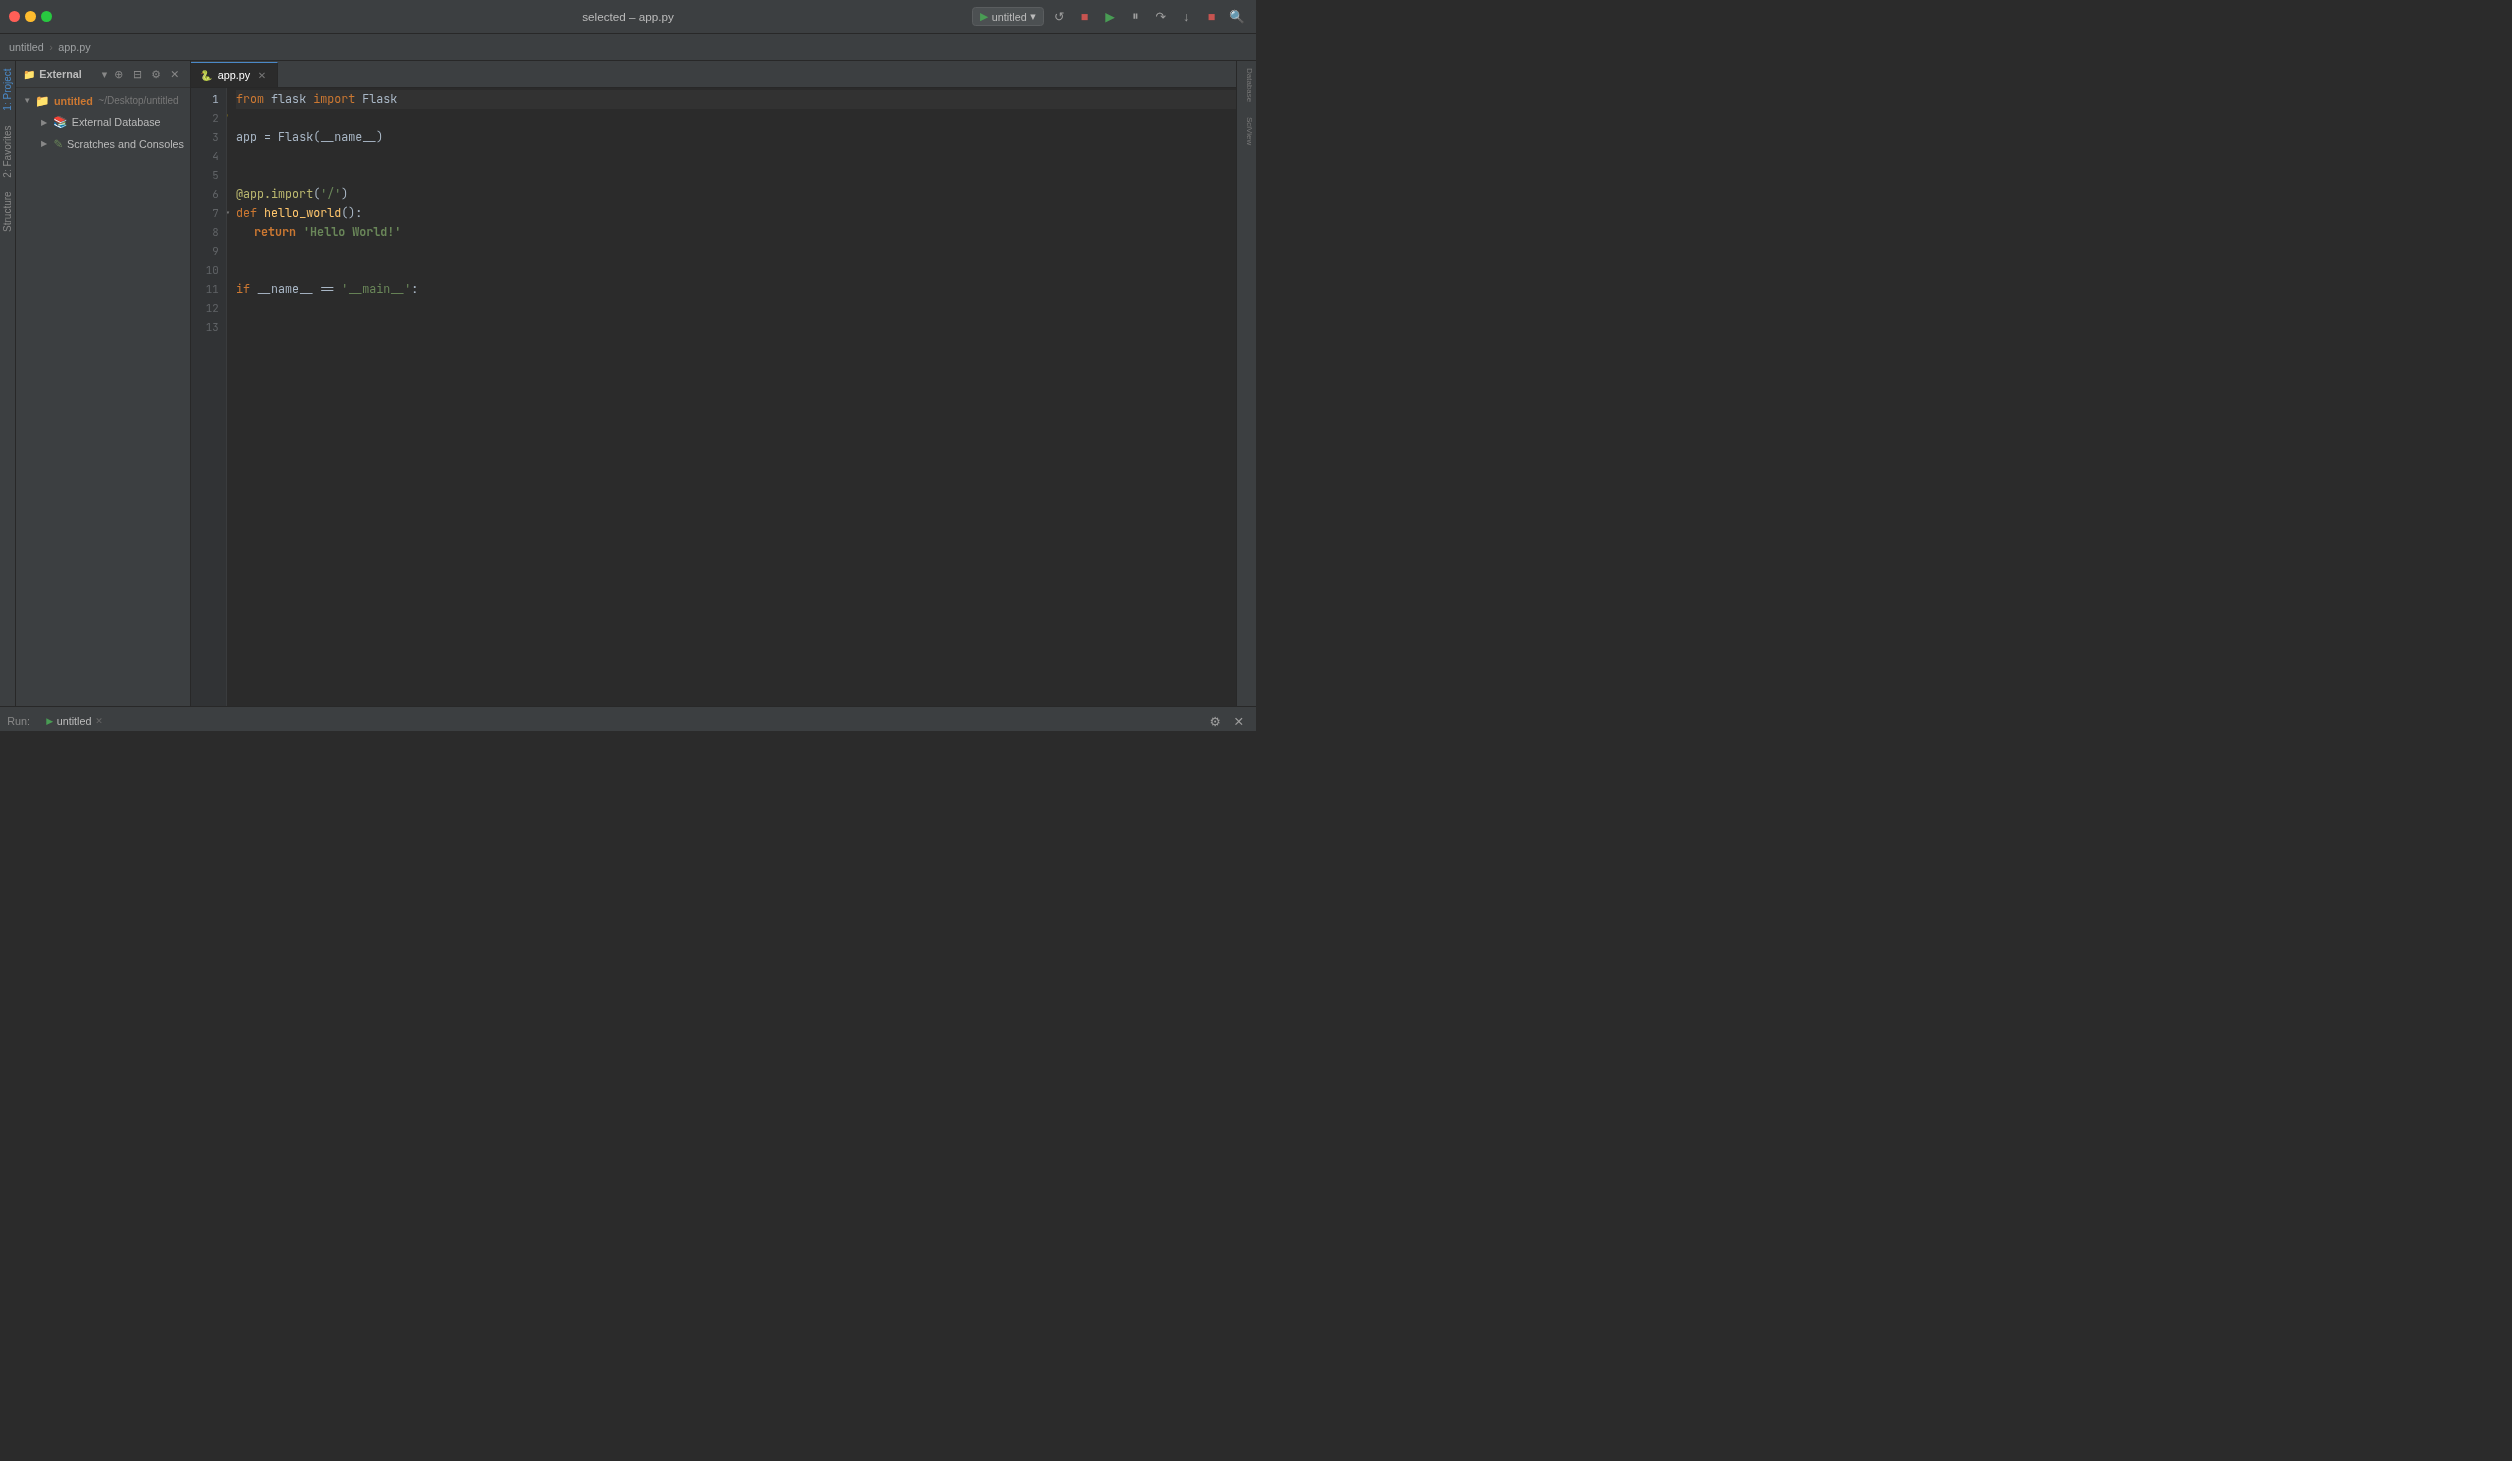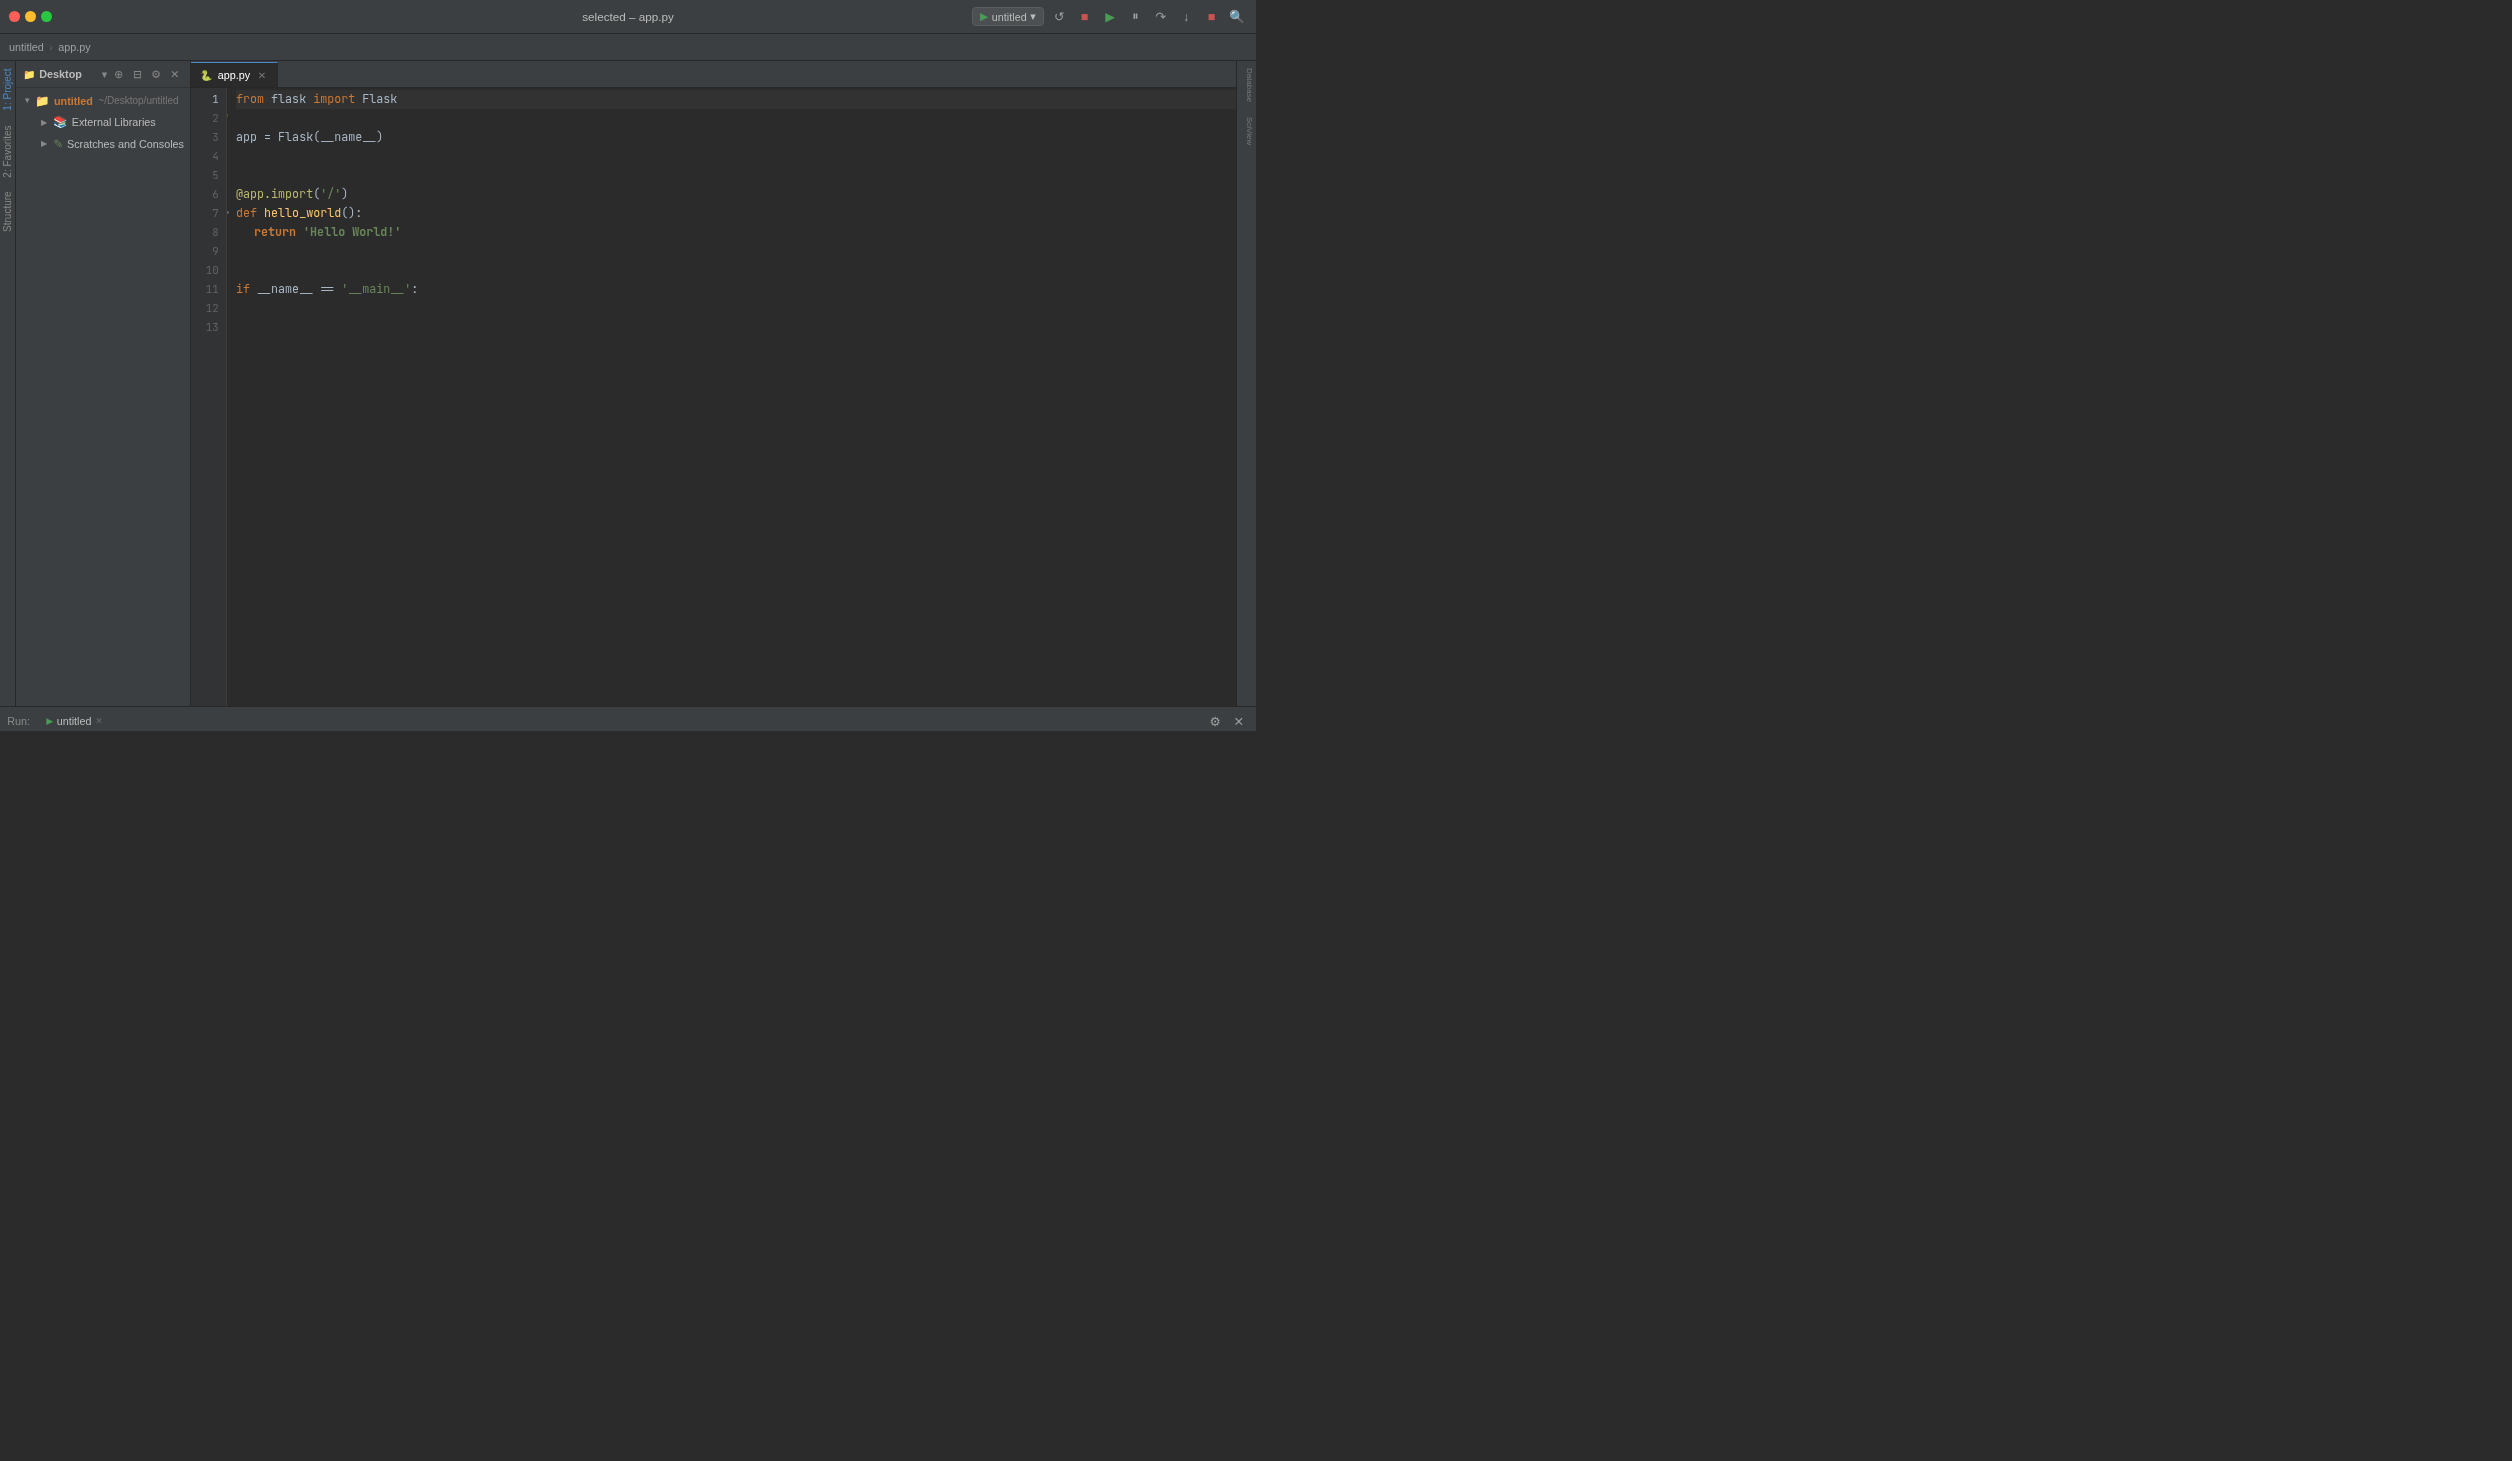--- a/index.html
+++ b/index.html
@@ -447,40 +447,40 @@
 
   <div id="vert-left">
     <div class="vert-label active">1: Project</div>
     <div class="vert-label">2: Favorites</div>
     <div class="vert-label">Structure</div>
   </div>
 
   <div id="project-panel">
     <div id="project-header">
       <span style="color:#888;font-size:10px;">📁</span>
-      <span class="project-title">Desktop</span>
+      <span class="project-title">External</span>
       <span style="color:#888;font-size:10.8px;margin-left:1.8px;">▾</span>
       <div class="project-actions">
         <div class="proj-action-btn">⊕</div>
         <div class="proj-action-btn">⊟</div>
         <div class="proj-action-btn">⚙</div>
         <div class="proj-action-btn">✕</div>
       </div>
     </div>
     <div class="project-tree">
       <div class="tree-item">
         <span class="tree-arrow">▼</span>
         <span class="tree-icon folder-icon">📁</span>
         <span class="tree-label project-name">untitled</span>
         <span class="tree-sublabel"> ~/Desktop/untitled</span>
       </div>
       <div class="tree-item" style="padding-left: 25px;">
         <span class="tree-arrow">▶</span>
         <span class="tree-icon lib-icon">📚</span>
-        <span class="tree-label">External Libraries</span>
+        <span class="tree-label">External Database</span>
       </div>
       <div class="tree-item" style="padding-left: 25px;">
         <span class="tree-arrow">▶</span>
         <span class="tree-icon scratch-icon">✎</span>
         <span class="tree-label">Scratches and Consoles</span>
       </div>
     </div>
   </div>
 
   <div id="editor-area">

